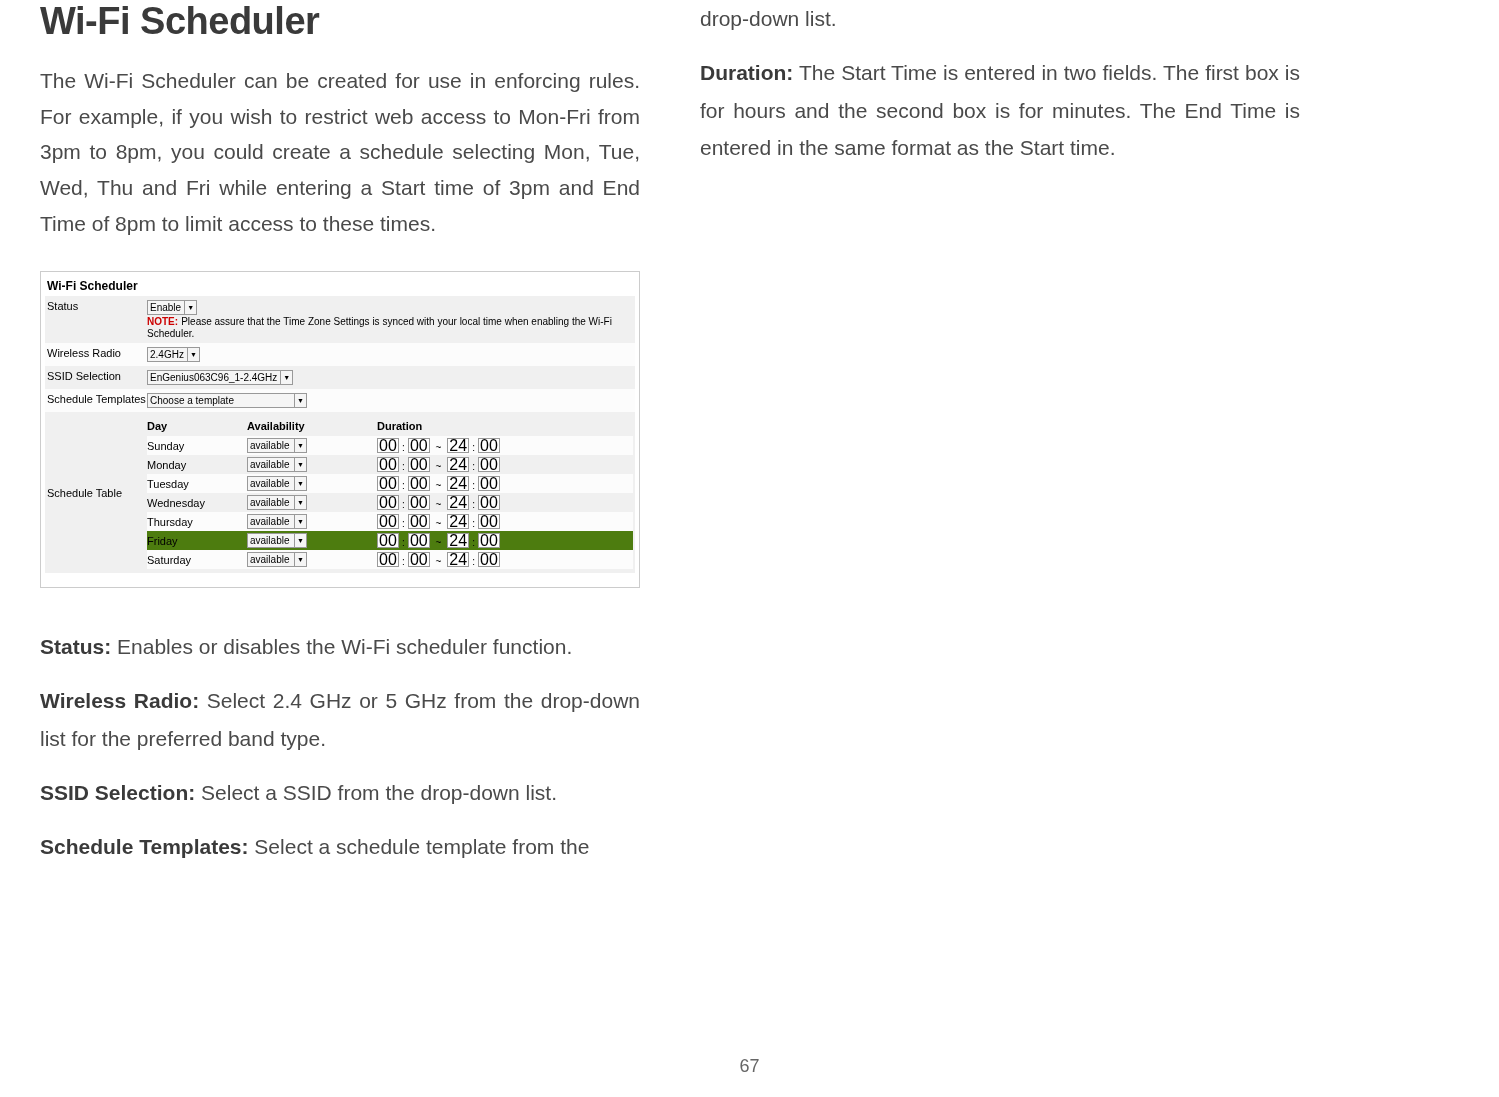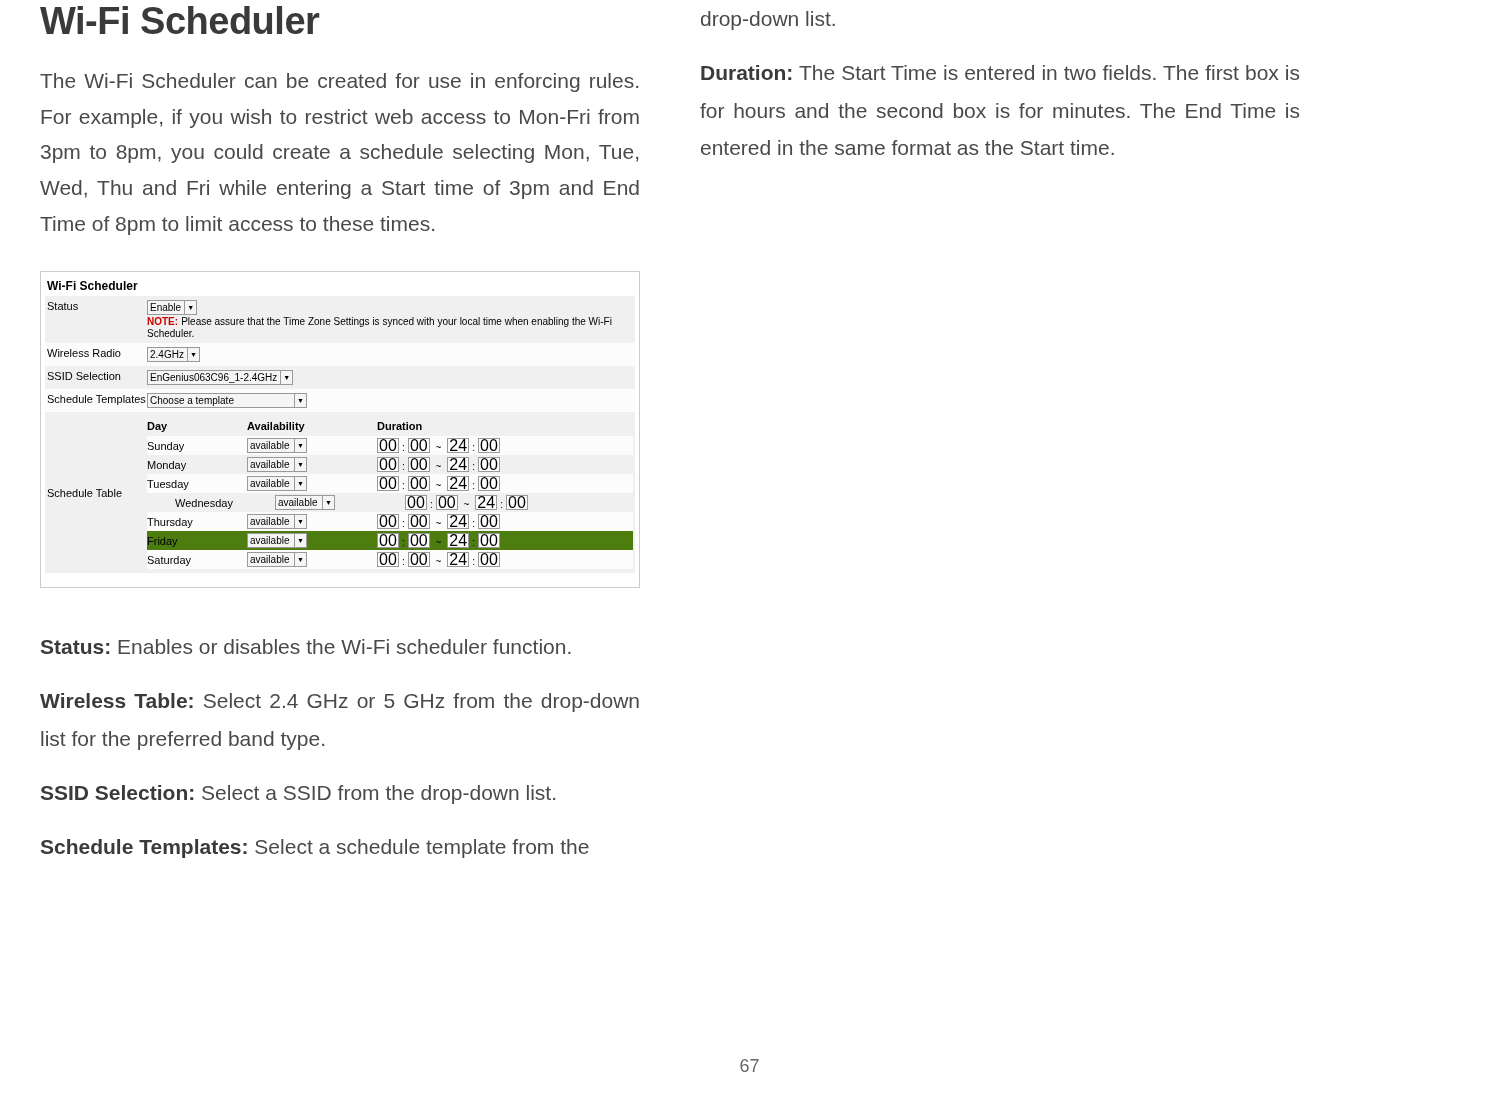--- a/index.html
+++ b/index.html
@@ -231,21 +231,21 @@
                 <div class="sched-dur"><span class="dur-input">00</span><span class="dur-sep">:</span><span class="dur-input">00</span><span class="dur-sep">  ~  </span><span class="dur-input">24</span><span class="dur-sep">:</span><span class="dur-input">00</span></div>
               </div>
               <div class="sched-row" style="background: rgb(252, 252, 252);">
                 <div class="sched-day">Tuesday</div>
                 <div class="sched-avail"><span class="dropdown avail-dd wide-select">
                     <span>available</span>
                     <span class="dropdown-arrow">▼</span>
                   </span></div>
                 <div class="sched-dur"><span class="dur-input">00</span><span class="dur-sep">:</span><span class="dur-input">00</span><span class="dur-sep">  ~  </span><span class="dur-input">24</span><span class="dur-sep">:</span><span class="dur-input">00</span></div>
               </div>
-              <div class="sched-row" style="background: rgb(240, 240, 240); margin-left: 28px;">
+              <div class="sched-row" style="background: rgb(240, 240, 240);">
                 <div class="sched-day">Wednesday</div>
                 <div class="sched-avail"><span class="dropdown avail-dd wide-select">
                     <span>available</span>
                     <span class="dropdown-arrow">▼</span>
                   </span></div>
                 <div class="sched-dur"><span class="dur-input">00</span><span class="dur-sep">:</span><span class="dur-input">00</span><span class="dur-sep">  ~  </span><span class="dur-input">24</span><span class="dur-sep">:</span><span class="dur-input">00</span></div>
               </div>
               <div class="sched-row" style="background: rgb(252, 252, 252);">
                 <div class="sched-day">Thursday</div>
                 <div class="sched-avail"><span class="dropdown avail-dd wide-select">
@@ -273,21 +273,21 @@
             </div>
         </div>
       </div>
     </div>
 
     <div class="definitions">
       <p>
         <span class="term">Status:</span><span> Enables or disables the Wi-Fi scheduler function.</span>
       </p>
       <p style="text-align:justify;">
-        <span class="term">Wireless Table:</span><span> Select 2.4 GHz or 5 GHz from the drop-down list for the preferred band type.</span>
+        <span class="term">Wireless Radio:</span><span> Select 2.4 GHz or 5 GHz from the drop-down list for the preferred band type.</span>
       </p>
       <p>
         <span class="term">SSID Selection:</span><span> Select a SSID from the drop-down list.</span>
       </p>
       <p>
         <span class="term">Schedule Templates:</span><span> Select a schedule template from the </span>
       </p>
     </div>
   </div>
 

